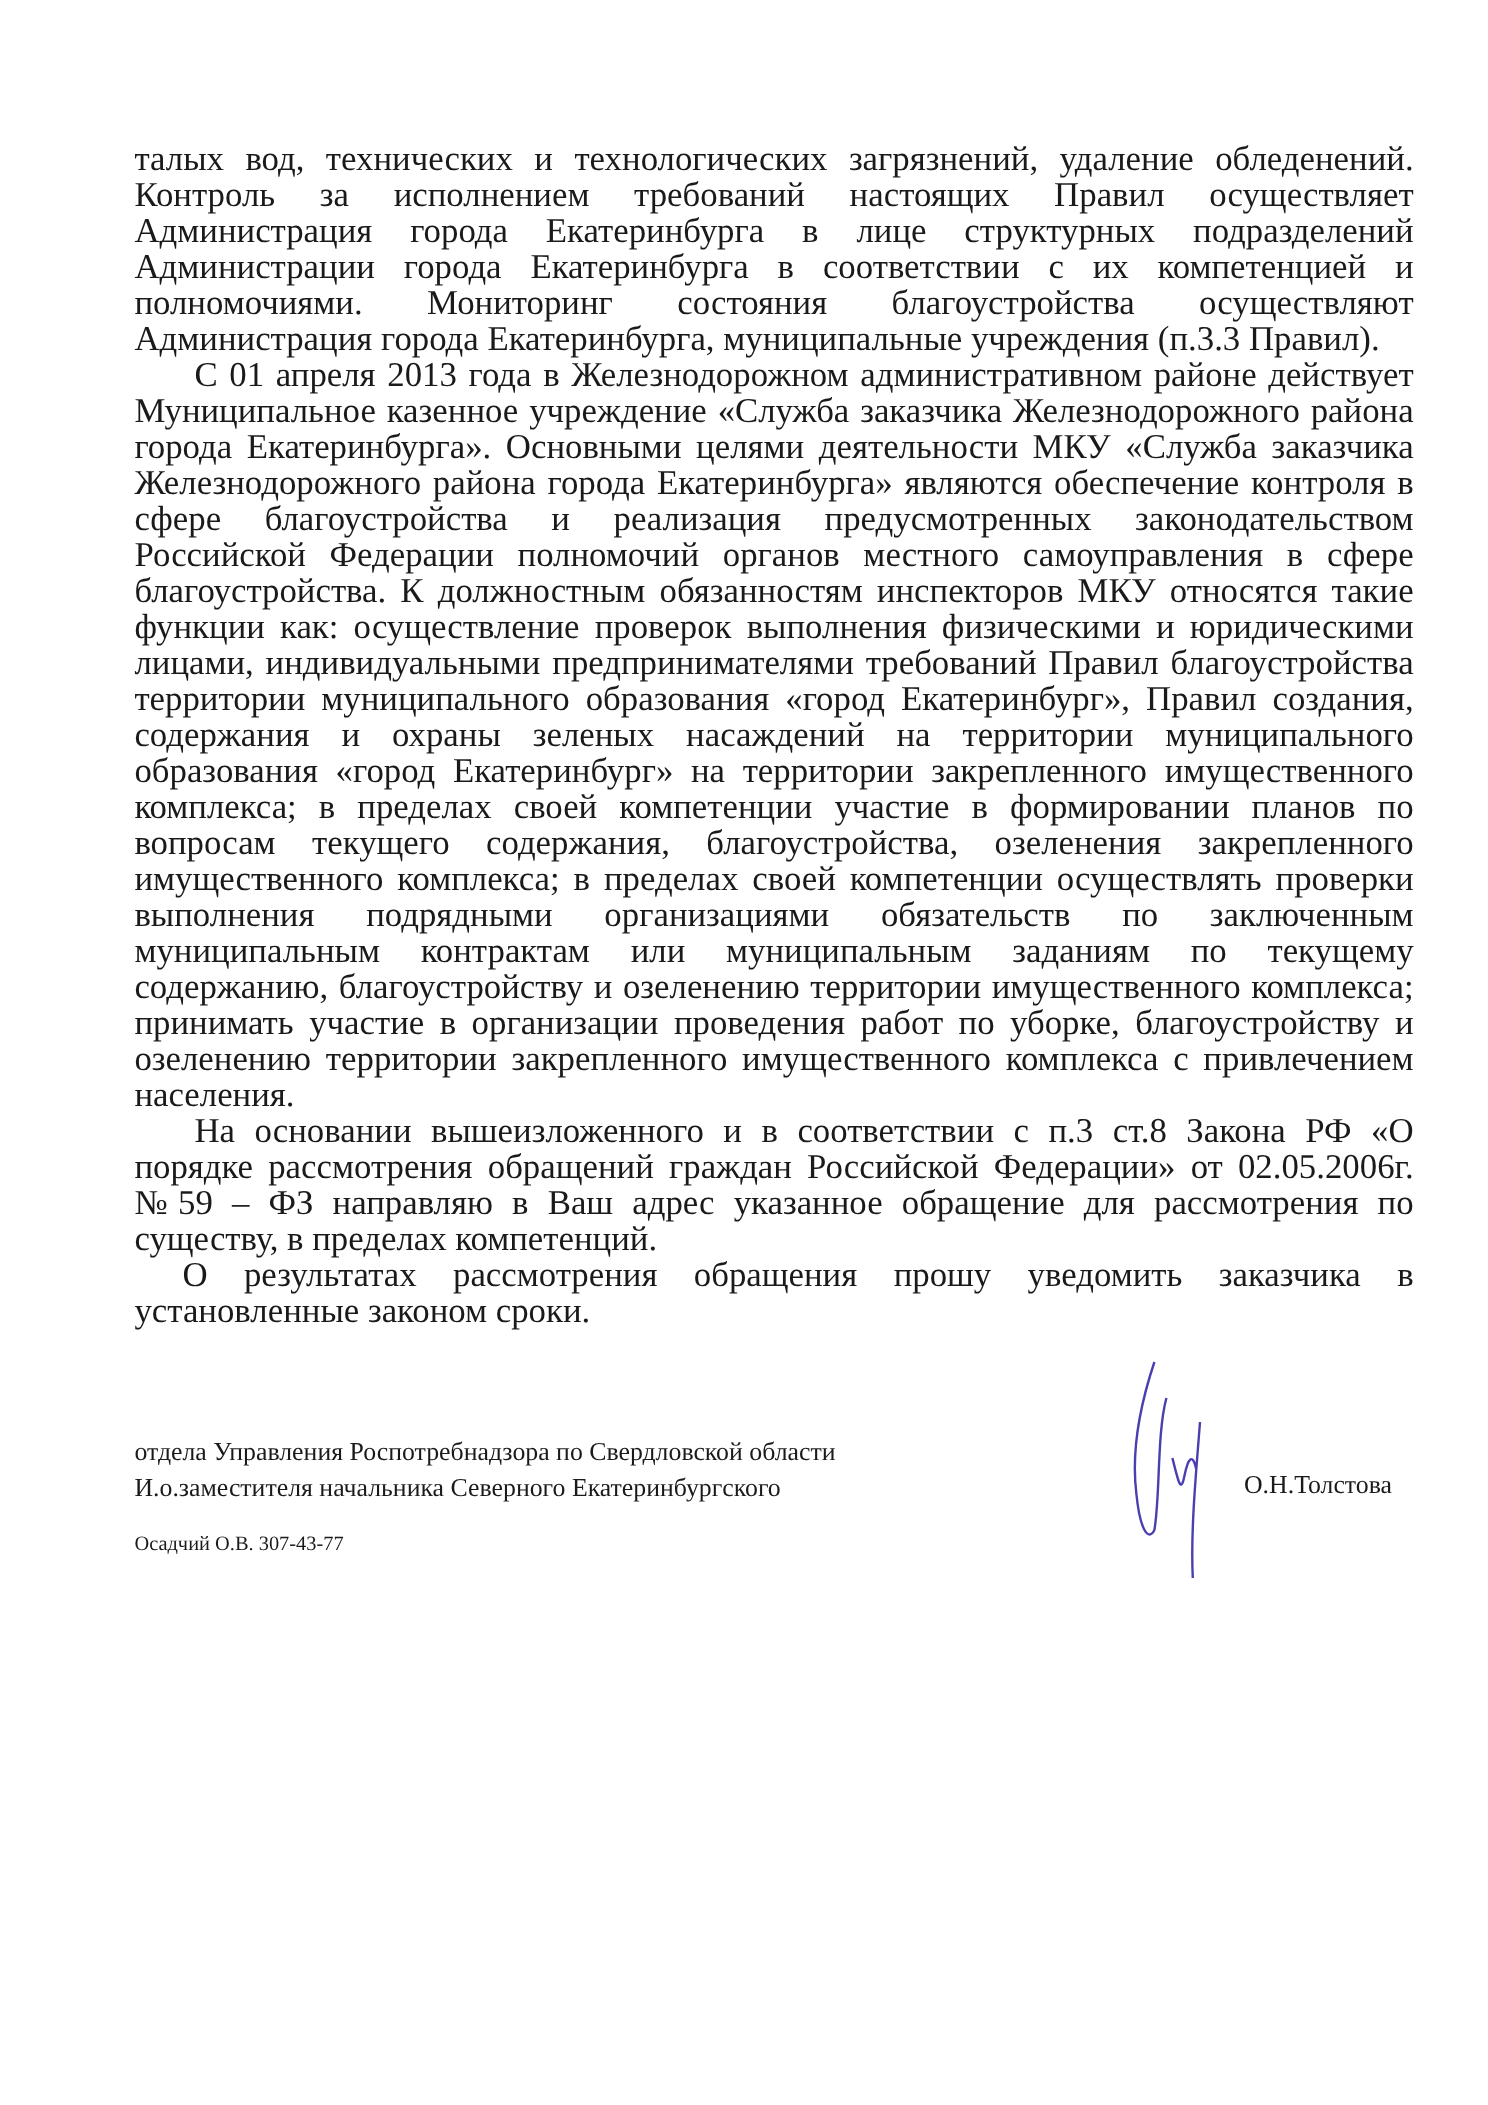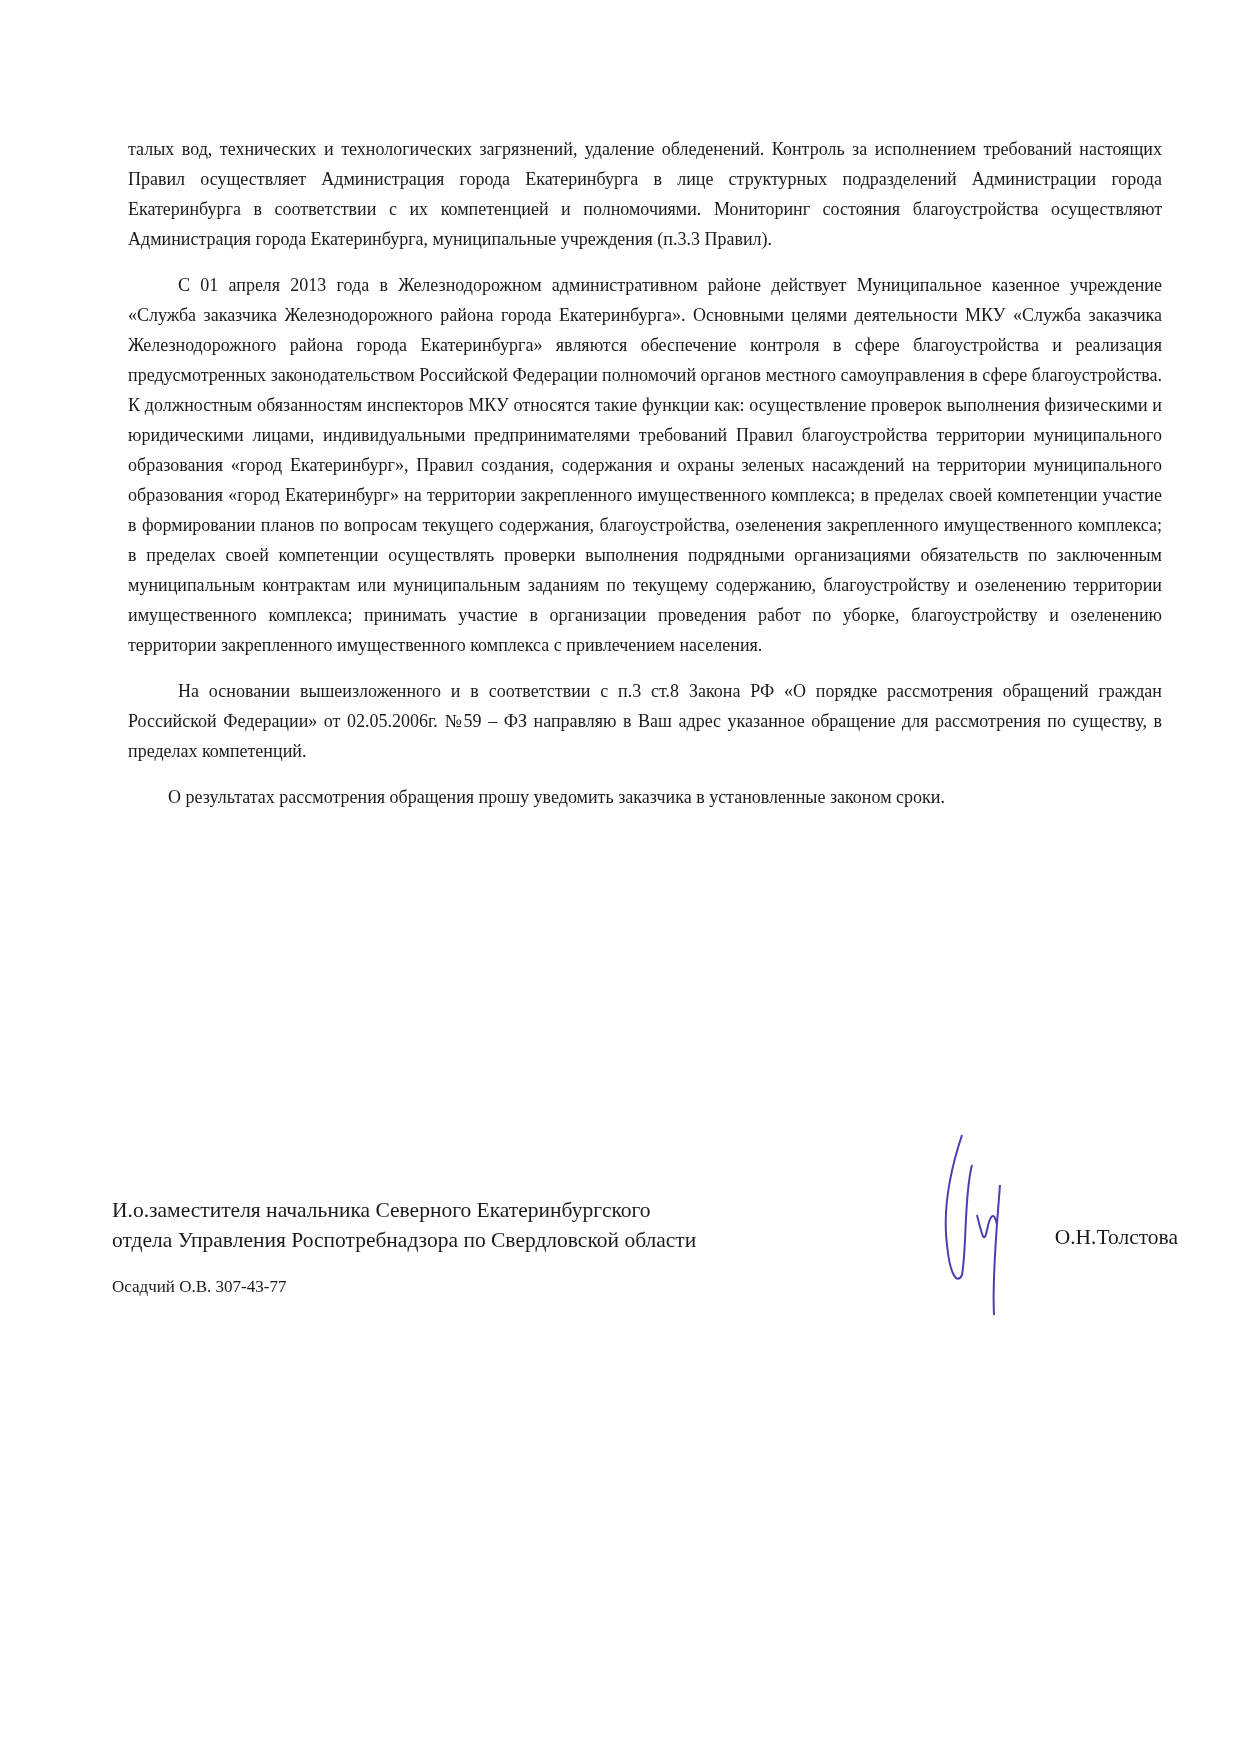--- a/index.html
+++ b/index.html
@@ -1,44 +1,44 @@
 <!DOCTYPE html>
 <html><head>
 <meta charset="utf-8">
 <style>
   html, body { margin: 0; padding: 0; background: #ffffff; }
   body { width: 1240px; height: 1754px; position: relative; overflow: hidden;
          font-family: "Liberation Serif", "DejaVu Serif", serif; color: #1a1a1a; }
   .page { position: absolute; left: 112px; top: 118px; width: 1066px; }
-  p { margin: 16px; font-size: 18px; line-height: 30px; text-align: justify; }
+  p { margin: 0; font-size: 29px; line-height: 30px; text-align: justify; }
   p.indent { text-indent: 50px; }
   p.indent-s { text-indent: 40px; }
   .gap { height: 30px; }
   .sign { position: absolute; left: 112px; top: 1195px; width: 1066px; height: 120px; }
   .sign-title { font-size: 21.5px; line-height: 30px; position: absolute; left: 0; top: 0; }
-  .sign-name { position: absolute; right: 0; top: 30px; font-size: 21.5px; }
+  .sign-name { position: absolute; right: 18px; top: 30px; font-size: 21.5px; }
   .sig-svg { position: absolute; left: 810px; top: -70px; }
   .footer { position: absolute; left: 112px; top: 1277px; font-size: 17px; }
 </style>
 </head>
 <body>
 
 <div class="page">
   <p>талых вод, технических и технологических загрязнений, удаление обледенений.  Контроль за исполнением требований настоящих Правил осуществляет Администрация города Екатеринбурга в лице структурных подразделений Администрации города Екатеринбурга в соответствии с их компетенцией и полномочиями. Мониторинг состояния благоустройства осуществляют Администрация города Екатеринбурга, муниципальные учреждения (п.3.3 Правил).</p>
   <p class="indent">С 01 апреля 2013 года в Железнодорожном административном районе действует Муниципальное казенное учреждение «Служба заказчика Железнодорожного района города Екатеринбурга». Основными целями деятельности МКУ «Служба заказчика Железнодорожного района города Екатеринбурга» являются обеспечение контроля в сфере благоустройства и реализация предусмотренных законодательством Российской Федерации полномочий органов местного самоуправления в сфере благоустройства. К должностным обязанностям инспекторов МКУ относятся такие функции как: осуществление проверок выполнения физическими и юридическими лицами, индивидуальными предпринимателями требований Правил благоустройства территории муниципального образования «город Екатеринбург», Правил создания, содержания и охраны зеленых насаждений на территории муниципального образования «город Екатеринбург» на территории закрепленного имущественного комплекса; в пределах своей компетенции участие в формировании планов по вопросам текущего содержания, благоустройства, озеленения закрепленного имущественного комплекса; в пределах своей компетенции осуществлять проверки выполнения подрядными организациями обязательств по заключенным муниципальным контрактам или муниципальным заданиям по текущему содержанию, благоустройству и озеленению территории имущественного комплекса; принимать участие в организации проведения работ по уборке, благоустройству и озеленению территории закрепленного имущественного комплекса с привлечением населения.</p>
   <p class="indent">На основании вышеизложенного и в соответствии  с п.3 ст.8 Закона РФ «О порядке рассмотрения обращений граждан Российской Федерации» от 02.05.2006г. №59 – ФЗ направляю в Ваш адрес указанное обращение для рассмотрения по существу, в пределах компетенций.</p>
   <p class="indent-s">О результатах рассмотрения обращения прошу уведомить  заказчика в установленные законом сроки.</p>
   <div class="gap"></div>
   <div class="gap"></div>
 </div>
 
 <div class="sign">
   <div class="sign-title">
+    <div>отдела Управления Роспотребнадзора по Свердловской области</div>
     <div>И.о.заместителя  начальника  Северного Екатеринбургского</div>
-    <div>отдела Управления Роспотребнадзора по Свердловской области</div>
   </div>
   <svg class="sig-svg" width="100" height="200" viewBox="0 0 100 200">
     <path d="M40 10 C30 40, 20 80, 25 120 C28 150, 35 160, 40 150 C45 120, 42 70, 50 40 M55 90 C60 110, 62 120, 65 105 C68 90, 72 85, 75 100 M78 60 C75 100, 70 150, 72 190" fill="none" stroke="#4a3fb0" stroke-width="2"></path>
   </svg>
   <div class="sign-name">О.Н.Толстова</div>
 </div>
 
 <div class="footer">Осадчий О.В.  307-43-77</div>
 
 </body></html>

